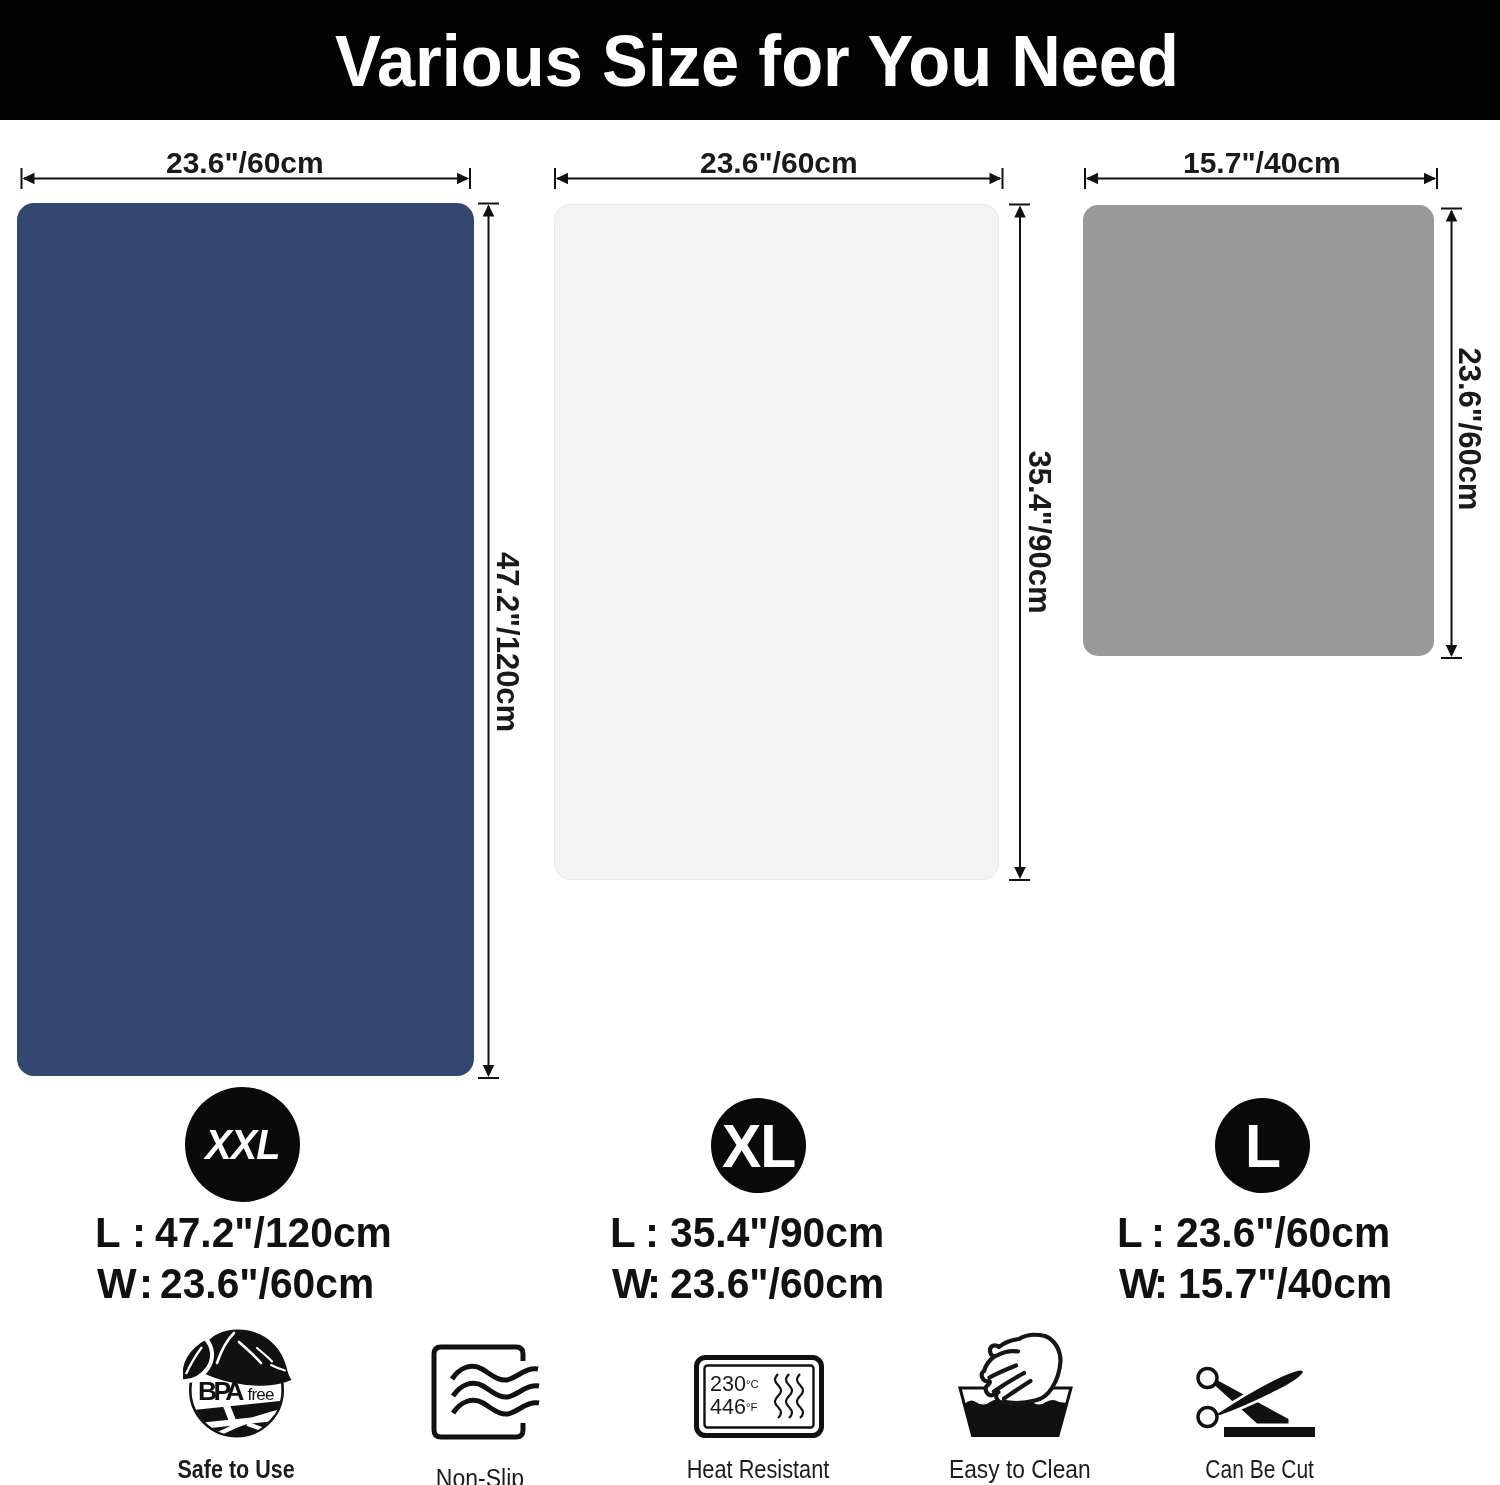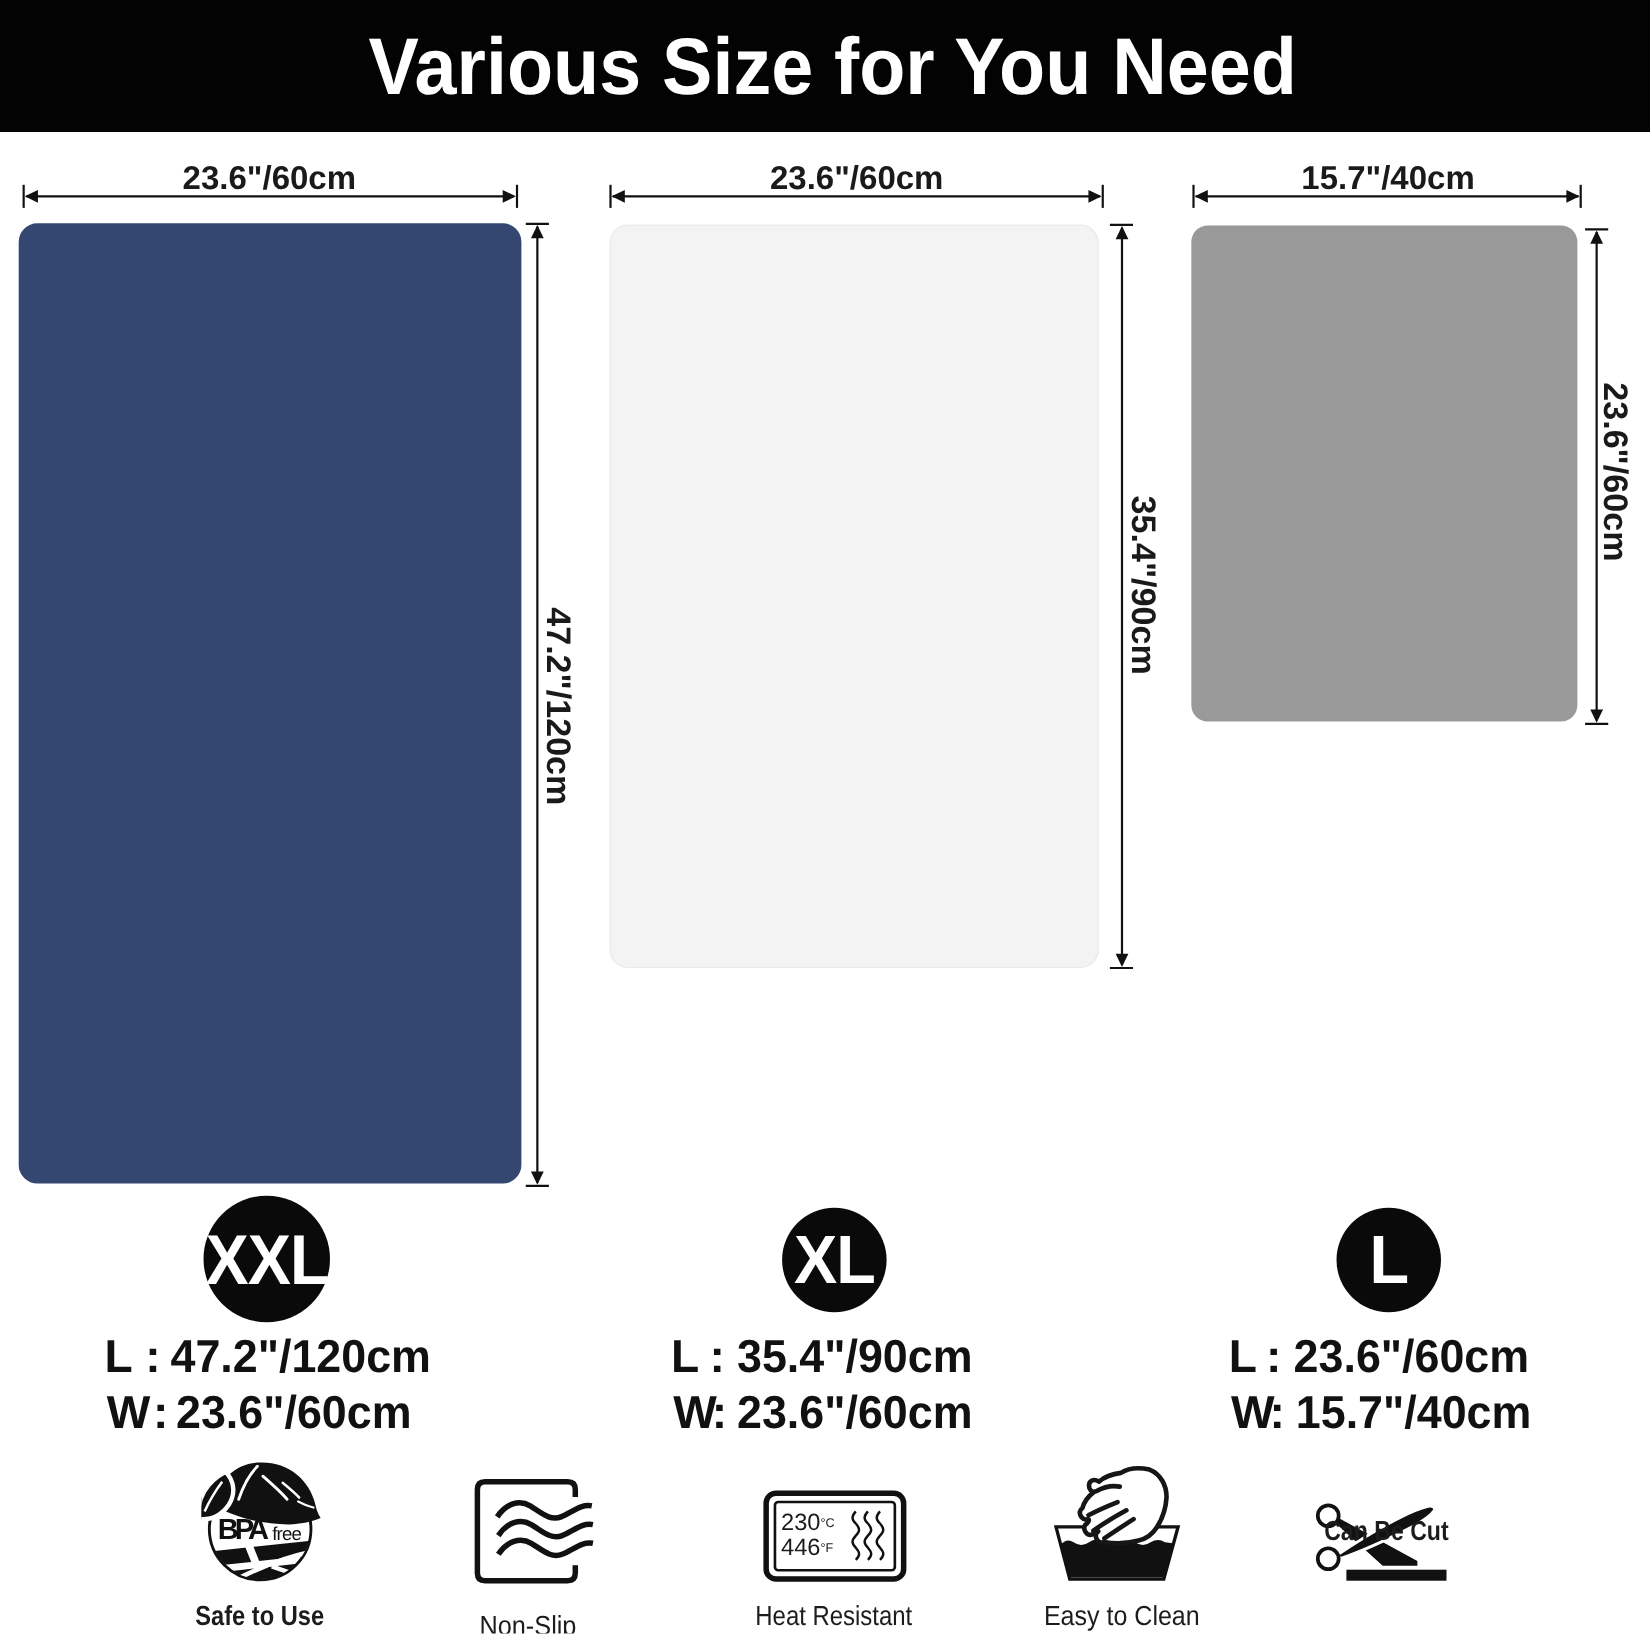--- a/index.html
+++ b/index.html
@@ -83,21 +83,21 @@
   <g stroke="#111" stroke-width="2" fill="#111">
     <line x1="9" y1="8.5" x2="30" y2="8.5"></line>
     <line x1="9" y1="458" x2="30" y2="458"></line>
     <line x1="19.5" y1="11" x2="19.5" y2="455"></line>
     <path d="M19.5 9.5 L13.7 21.5 L25.3 21.5 Z" stroke="none"></path>
     <path d="M19.5 457 L13.7 445 L25.3 445 Z" stroke="none"></path>
   </g>
 </svg>
 <div class="vlabel" style="left:1390px;top:408px;width:157px;text-align:center;">23.6"/60cm</div>
 
-<div class="circle" style="left:185px;top:1087px;width:115px;height:115px;font-size:64px;">
+<div class="circle" style="left:185px;top:1087px;width:115px;height:115px;font-size:43px;font-style:italic;">
   <span style="transform:scaleX(0.92);letter-spacing:-1px;">XXL</span>
   </div>
 <div class="circle" style="left:711px;top:1098px;width:95px;height:95px;font-size:62px;">
   <span style="transform:scaleX(0.95);letter-spacing:-1px;">XL</span>
   </div>
 <div class="circle" style="left:1215px;top:1098px;width:95px;height:95px;font-size:62px;">
   <span style="transform:scaleX(0.95);">L</span>
   </div>
 
 <div class="biglabel" style="left:95px;top:1212px;">L</div>
@@ -211,13 +211,13 @@
            C 75 45, 52 55.5, 36 61
            C 32 62, 29.5 60, 31.5 58 Z" fill="#111" stroke="#fff" stroke-width="2.6"></path>
   <circle cx="22.5" cy="23" r="9.5" fill="#fff" stroke="#111" stroke-width="3.4"></circle>
   <circle cx="22.5" cy="62" r="9.5" fill="#fff" stroke="#111" stroke-width="3.4"></circle>
 </svg>
 
 <div class="iconlabel" style="left:136px;top:1455px;font-weight:bold;"><span style="transform:scaleX(0.86)">Safe to Use</span></div>
 <div class="iconlabel" style="left:380px;top:1464px;"><span style="transform:scaleX(0.92)">Non-Slip</span></div>
 <div class="iconlabel" style="left:658px;top:1455px;"><span style="transform:scaleX(0.87)">Heat Resistant</span></div>
 <div class="iconlabel" style="left:920px;top:1455px;"><span style="transform:scaleX(0.91)">Easy to Clean</span></div>
-<div class="iconlabel" style="left:1160px;top:1378px;font-weight:bold;"><span style="transform:scaleX(0.84)">Can Be Cut</span></div>
+<div class="iconlabel" style="left:1160px;top:1455px;"><span style="transform:scaleX(0.84)">Can Be Cut</span></div>
 
 </body></html>

